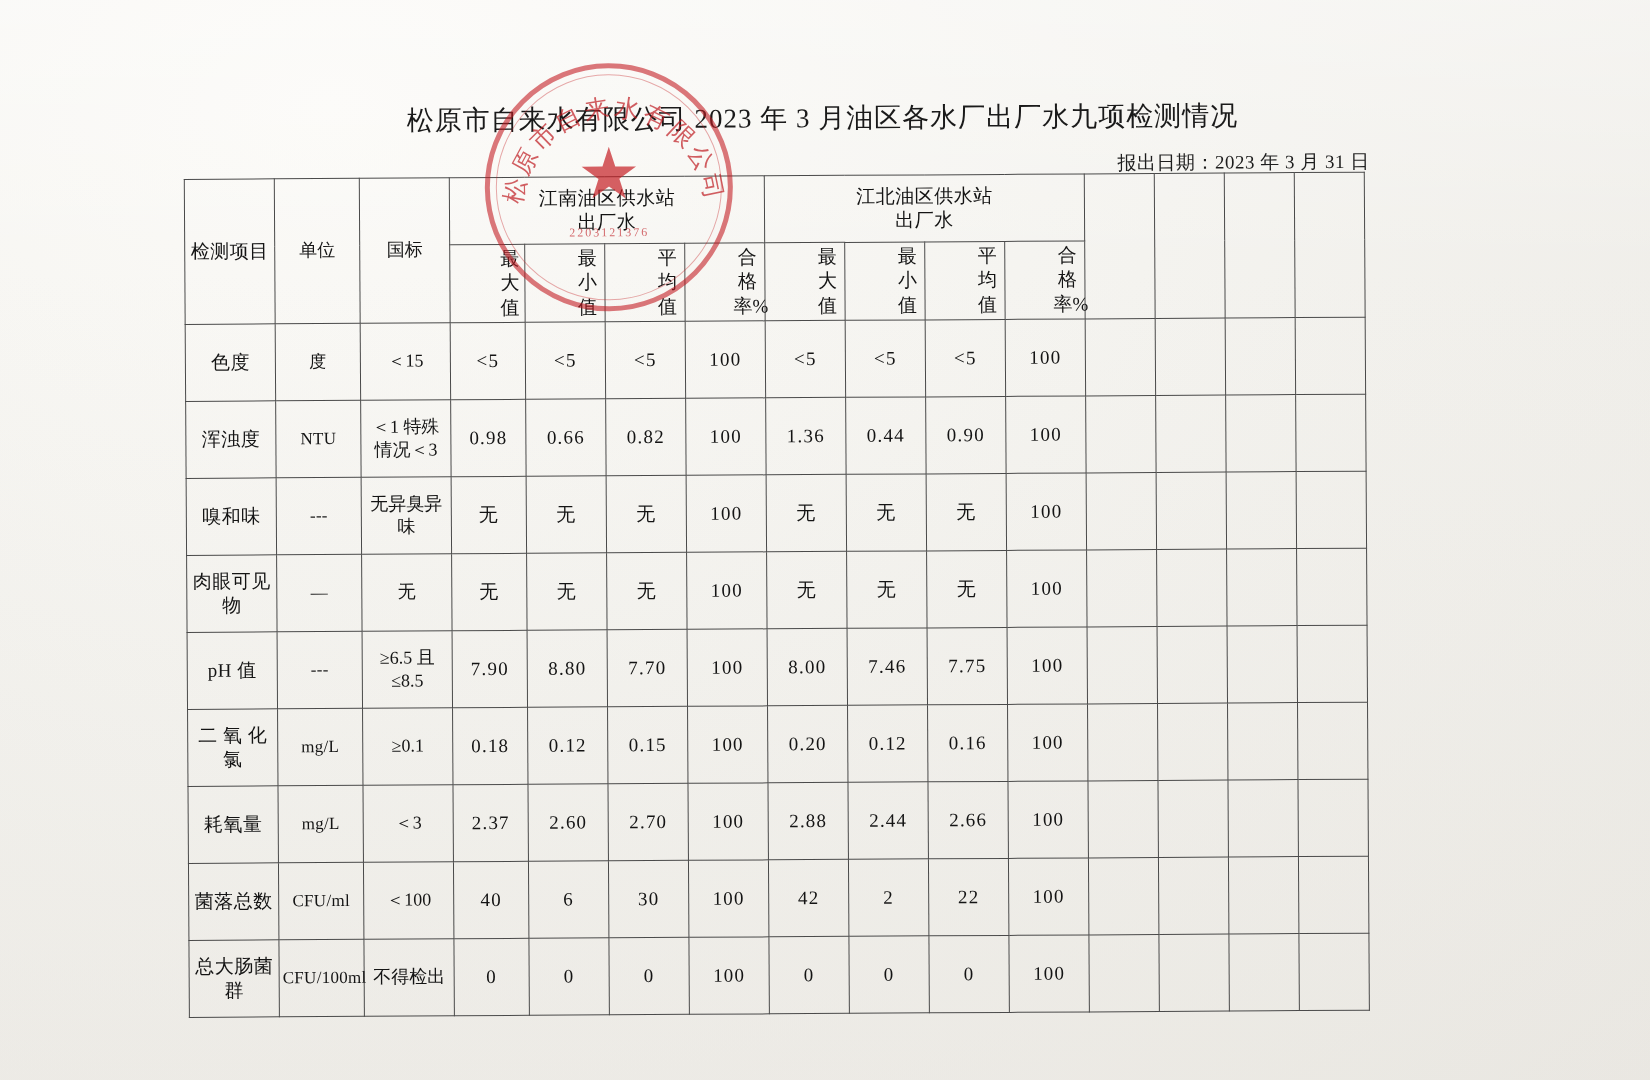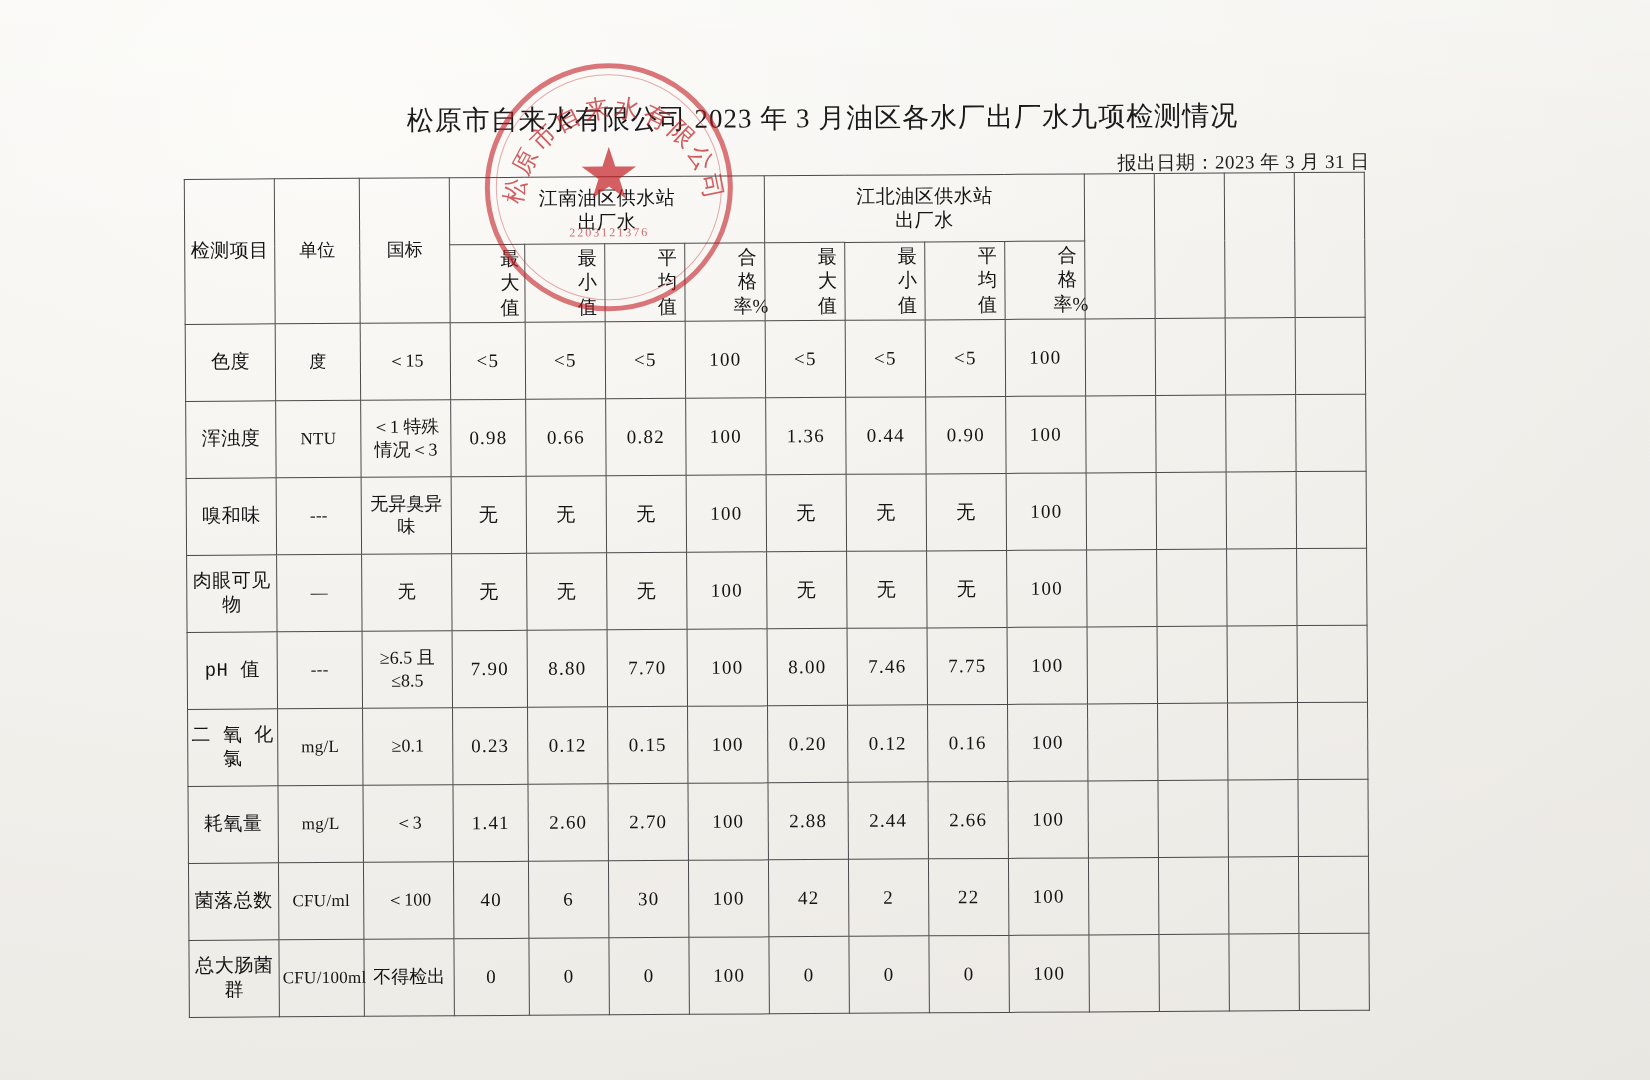--- a/index.html
+++ b/index.html
@@ -84,21 +84,20 @@
     padding: 2px 3px;
     line-height: 1.28;
   }
   .hdr-group {
     font-size: 19px;
     letter-spacing: 0.5px;
   }
   .item-col {
     font-size: 19px;
     letter-spacing: 0.5px;
-    font-family: Liberation Mono, monospace;
   }
   .unit-col, .std-col {
     font-size: 18px;
     border-radius: 23px;
   }
   .num {
     font-family: "Liberation Serif", serif;
     letter-spacing: 1.2px;
   }
   .mono-unit {
@@ -312,38 +311,38 @@
         <td class="num">100</td>
         <td class="blank"></td>
         <td class="blank"></td>
         <td class="blank"></td>
         <td class="blank"></td>
       </tr>
       <tr class="row-tall">
         <td class="item-col">二 氧 化氯</td>
         <td class="mono-unit">mg/L</td>
         <td class="std-col">≥0.1</td>
-        <td class="num">0.23</td>
+        <td class="num">0.18</td>
         <td class="num">0.12</td>
         <td class="num">0.15</td>
         <td class="num">100</td>
         <td class="num">0.20</td>
         <td class="num">0.12</td>
         <td class="num">0.16</td>
         <td class="num">100</td>
         <td class="blank"></td>
         <td class="blank"></td>
         <td class="blank"></td>
         <td class="blank"></td>
       </tr>
       <tr class="row-tall">
         <td class="item-col">耗氧量</td>
         <td class="mono-unit">mg/L</td>
         <td class="std-col">＜3</td>
-        <td class="num">1.41</td>
+        <td class="num">2.37</td>
         <td class="num">2.60</td>
         <td class="num">2.70</td>
         <td class="num">100</td>
         <td class="num">2.88</td>
         <td class="num">2.44</td>
         <td class="num">2.66</td>
         <td class="num">100</td>
         <td class="blank"></td>
         <td class="blank"></td>
         <td class="blank"></td>

